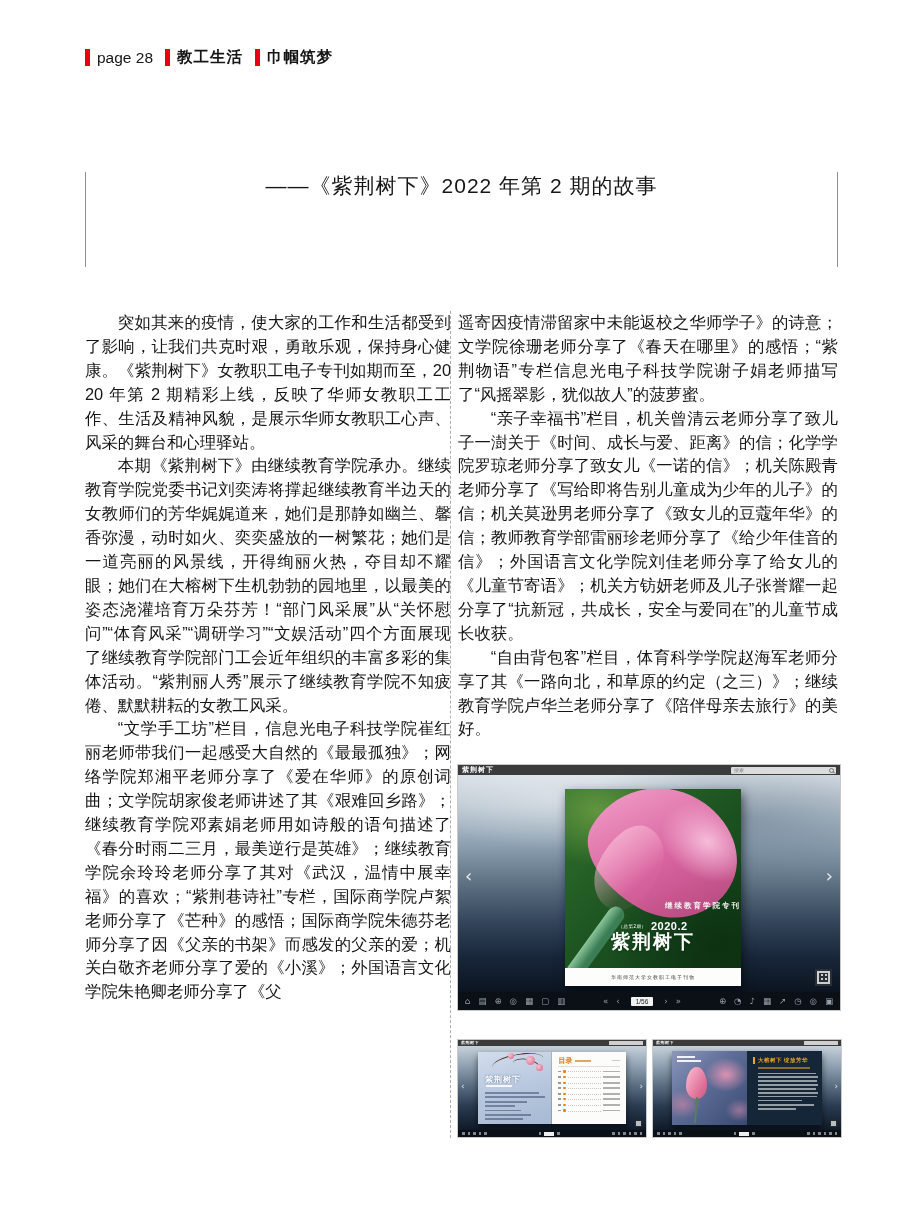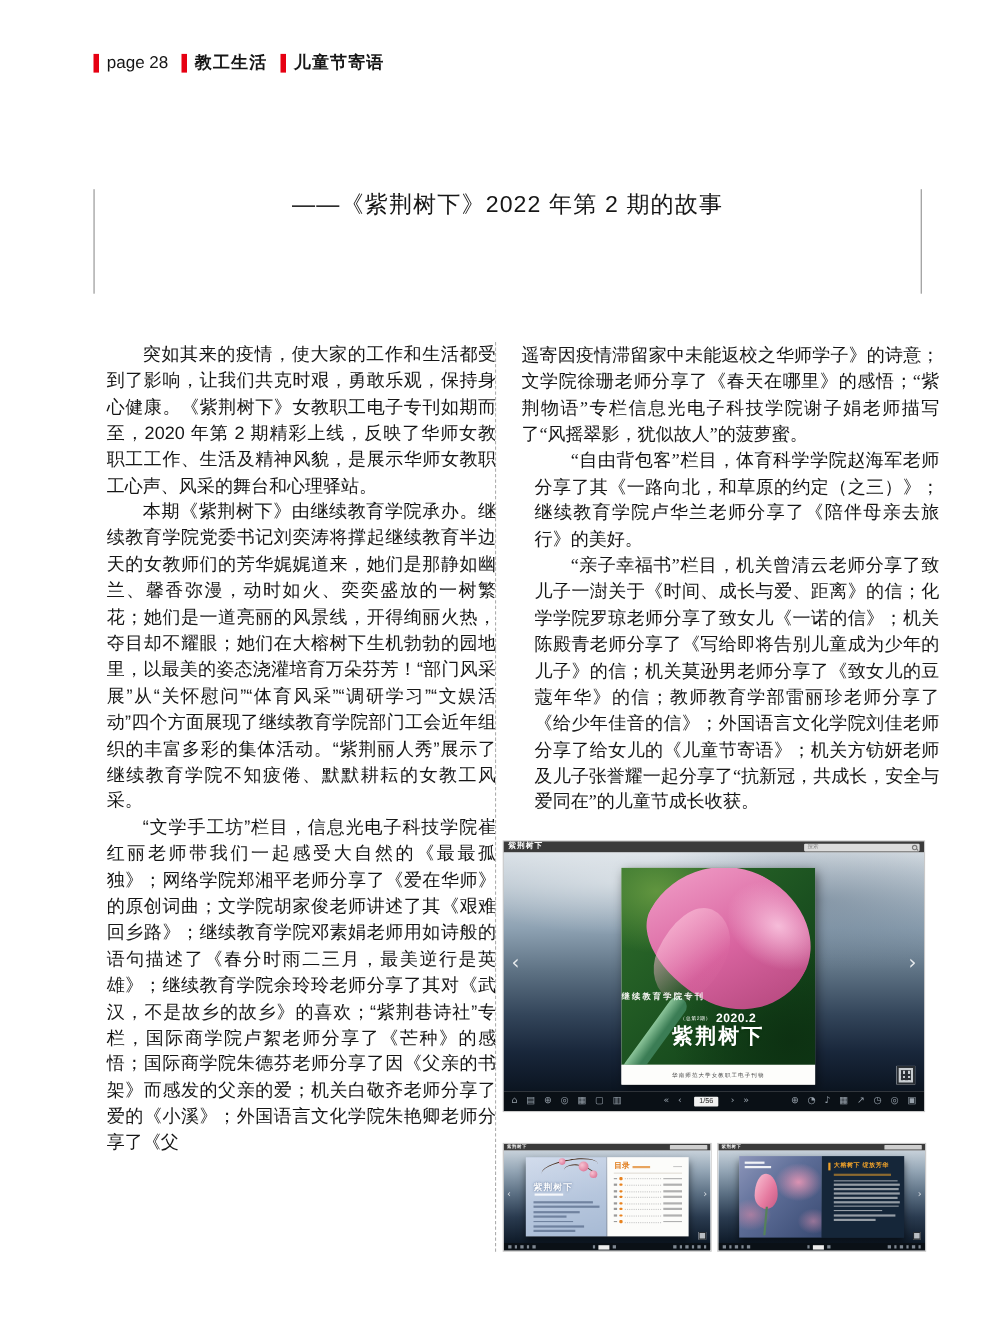--- a/index.html
+++ b/index.html
@@ -16,23 +16,23 @@
   .title-block{position:absolute;top:172px;left:85px;width:753px;text-align:center;}
   .title-main{font-size:31px;font-weight:700;letter-spacing:2px;margin:12px 0 10px;}
   .title-sub{font-size:21px;font-weight:400;letter-spacing:1px;}
   .title-rule{position:absolute;top:172px;width:1px;height:95px;background:#8f8f8f;}
   .title-rule.l{left:85px}.title-rule.r{left:837px}
 
   
   .col{position:absolute;top:311px;font-size:16.4px;line-height:23.9px;text-align:justify;
        word-break:break-all;}
   .col p{margin:0;}
-  .col p.ind{text-indent:2em;margin-left:12px;}
+  .col p.ind{text-indent:2em;}
   .col-left{left:85px;width:366px;}
-  .col-right{left:474px;width:380px;font-family:Liberation Serif, serif;}
+  .col-right{left:458px;width:380px;}
   .col-divider{position:absolute;top:311px;left:450px;height:827px;width:0;
                border-left:1px dashed #adadad;}
 
   
   .viewer{position:absolute;top:765px;left:458px;width:382px;height:245px;
           box-shadow:0 0 0 1px #c9c9c9;}
   .v-top{height:10px;background:#3b3b3b;display:flex;align-items:center;
          justify-content:space-between;padding:0 4px;}
   .v-logo{color:#fff;font-size:7px;font-weight:700;letter-spacing:1px;line-height:10px;}
   .v-search{width:94px;height:7px;background:#dcdcdc;border:none;border-radius:1px;
@@ -67,21 +67,21 @@
   .tulip{position:absolute;left:24px;top:0px;width:150px;height:124px;transform:rotate(30deg);
      border-radius:52% 48% 46% 54%/62% 48% 52% 38%;
      background:
        radial-gradient(80px 60px at 72% 26%, #f6bcd9, transparent 62%),
        linear-gradient(125deg,#f09cc6 8%,#d8639f 55%,#b6497f 92%);}
   .tulip-edge{position:absolute;left:34px;top:34px;width:60px;height:90px;transform:rotate(24deg);
      border-radius:50%/60% 40% 60% 40%;
      background:linear-gradient(115deg,rgba(250,190,215,.85),rgba(230,120,170,.1) 70%);}
   .stem{position:absolute;left:22px;bottom:-18px;width:17px;height:86px;transform:rotate(36deg);
      border-radius:9px;background:linear-gradient(90deg,#8cc59a,#3b7d55 70%);}
-  .cov-special{position:absolute;top:112px;width:100%;text-align:left;color:#f2f2ef;
+  .cov-special{position:absolute;top:112px;width:100%;text-align:right;color:#f2f2ef;
      font-size:7.5px;letter-spacing:2px;font-weight:600;}
   .cov-issue{position:absolute;top:127px;width:100%;text-align:center;color:#fff;}
   .cov-issue .no{font-size:4.5px;letter-spacing:.5px;vertical-align:2px;}
   .cov-issue .date{font-size:11px;font-weight:800;letter-spacing:.5px;}
   .cov-mast{position:absolute;top:140px;width:100%;text-align:center;color:#ffffff;
      font-size:19px;font-weight:800;letter-spacing:2px;text-shadow:0 1px 2px rgba(0,40,0,.5);}
   .cov-strip{position:absolute;bottom:0;width:176px;height:18px;background:#fdfdfb;
      display:flex;align-items:center;justify-content:center;}
   .cov-tag{font-size:5px;color:#444;letter-spacing:1px;}
 
@@ -171,39 +171,39 @@
 <body>
 
 <div id="page">
 
   <div class="runhead">
     <span class="redbar"></span>
     <span class="lbl">page 28</span>
     <span class="redbar"></span>
     <span class="lbl cjk">教工生活</span>
     <span class="redbar"></span>
-    <span class="lbl cjk">儿童节寄语</span>
+    <span class="lbl cjk">巾帼筑梦</span>
   </div>
 
   <div class="title-rule l"></div>
   <div class="title-rule r"></div>
   <div class="title-block">
     <div class="title-sub">——《紫荆树下》2022 年第 2 期的故事</div>
   </div>
 
   <div class="col col-left">
     <p class="ind">突如其来的疫情，使大家的工作和生活都受到了影响，让我们共克时艰，勇敢乐观，保持身心健康。《紫荆树下》女教职工电子专刊如期而至，2020 年第 2 期精彩上线，反映了华师女教职工工作、生活及精神风貌，是展示华师女教职工心声、风采的舞台和心理驿站。</p>
     <p class="ind">本期《紫荆树下》由继续教育学院承办。继续教育学院党委书记刘奕涛将撑起继续教育半边天的女教师们的芳华娓娓道来，她们是那静如幽兰、馨香弥漫，动时如火、奕奕盛放的一树繁花；她们是一道亮丽的风景线，开得绚丽火热，夺目却不耀眼；她们在大榕树下生机勃勃的园地里，以最美的姿态浇灌培育万朵芬芳！“部门风采展”从“关怀慰问”“体育风采”“调研学习”“文娱活动”四个方面展现了继续教育学院部门工会近年组织的丰富多彩的集体活动。“紫荆丽人秀”展示了继续教育学院不知疲倦、默默耕耘的女教工风采。</p>
-    <p class="ind">“文学手工坊”栏目，信息光电子科技学院崔红丽老师带我们一起感受大自然的《最最孤独》；网络学院郑湘平老师分享了《爱在华师》的原创词曲；文学院胡家俊老师讲述了其《艰难回乡路》；继续教育学院邓素娟老师用如诗般的语句描述了《春分时雨二三月，最美逆行是英雄》；继续教育学院余玲玲老师分享了其对《武汉，不是故乡的故乡》的喜欢；“紫荆巷诗社”专栏，国际商学院卢絮老师分享了《芒种》的感悟；国际商学院朱德芬老师分享了因《父亲的书架》而感发的父亲的爱；机关白敬齐老师分享了爱的《小溪》；外国语言文化学院朱艳卿老师分享了《父</p>
+    <p class="ind">“文学手工坊”栏目，信息光电子科技学院崔红丽老师带我们一起感受大自然的《最最孤独》；网络学院郑湘平老师分享了《爱在华师》的原创词曲；文学院胡家俊老师讲述了其《艰难回乡路》；继续教育学院邓素娟老师用如诗般的语句描述了《春分时雨二三月，最美逆行是英雄》；继续教育学院余玲玲老师分享了其对《武汉，温情中展幸福》的喜欢；“紫荆巷诗社”专栏，国际商学院卢絮老师分享了《芒种》的感悟；国际商学院朱德芬老师分享了因《父亲的书架》而感发的父亲的爱；机关白敬齐老师分享了爱的《小溪》；外国语言文化学院朱艳卿老师分享了《父</p>
   </div>
   <div class="col-divider"></div>
   <div class="col col-right">
     <p>遥寄因疫情滞留家中未能返校之华师学子》的诗意；文学院徐珊老师分享了《春天在哪里》的感悟；“紫荆物语”专栏信息光电子科技学院谢子娟老师描写了“风摇翠影，犹似故人”的菠萝蜜。</p>
+    <p class="ind">“亲子幸福书”栏目，机关曾清云老师分享了致儿子一澍关于《时间、成长与爱、距离》的信；化学学院罗琼老师分享了致女儿《一诺的信》；机关陈殿青老师分享了《写给即将告别儿童成为少年的儿子》的信；机关莫逊男老师分享了《致女儿的豆蔻年华》的信；教师教育学部雷丽珍老师分享了《给少年佳音的信》；外国语言文化学院刘佳老师分享了给女儿的《儿童节寄语》；机关方钫妍老师及儿子张誉耀一起分享了“抗新冠，共成长，安全与爱同在”的儿童节成长收获。</p>
     <p class="ind">“自由背包客”栏目，体育科学学院赵海军老师分享了其《一路向北，和草原的约定（之三）》；继续教育学院卢华兰老师分享了《陪伴母亲去旅行》的美好。</p>
-    <p class="ind">“亲子幸福书”栏目，机关曾清云老师分享了致儿子一澍关于《时间、成长与爱、距离》的信；化学学院罗琼老师分享了致女儿《一诺的信》；机关陈殿青老师分享了《写给即将告别儿童成为少年的儿子》的信；机关莫逊男老师分享了《致女儿的豆蔻年华》的信；教师教育学部雷丽珍老师分享了《给少年佳音的信》；外国语言文化学院刘佳老师分享了给女儿的《儿童节寄语》；机关方钫妍老师及儿子张誉耀一起分享了“抗新冠，共成长，安全与爱同在”的儿童节成长收获。</p>
   </div>
 
   <div class="viewer">
     <div class="v-top">
       <span class="v-logo">紫荆树下</span>
       <span class="v-searchwrap">
         <input class="v-search" placeholder="搜索" style="">
         <span class="mag"></span>
       </span>
     </div>

